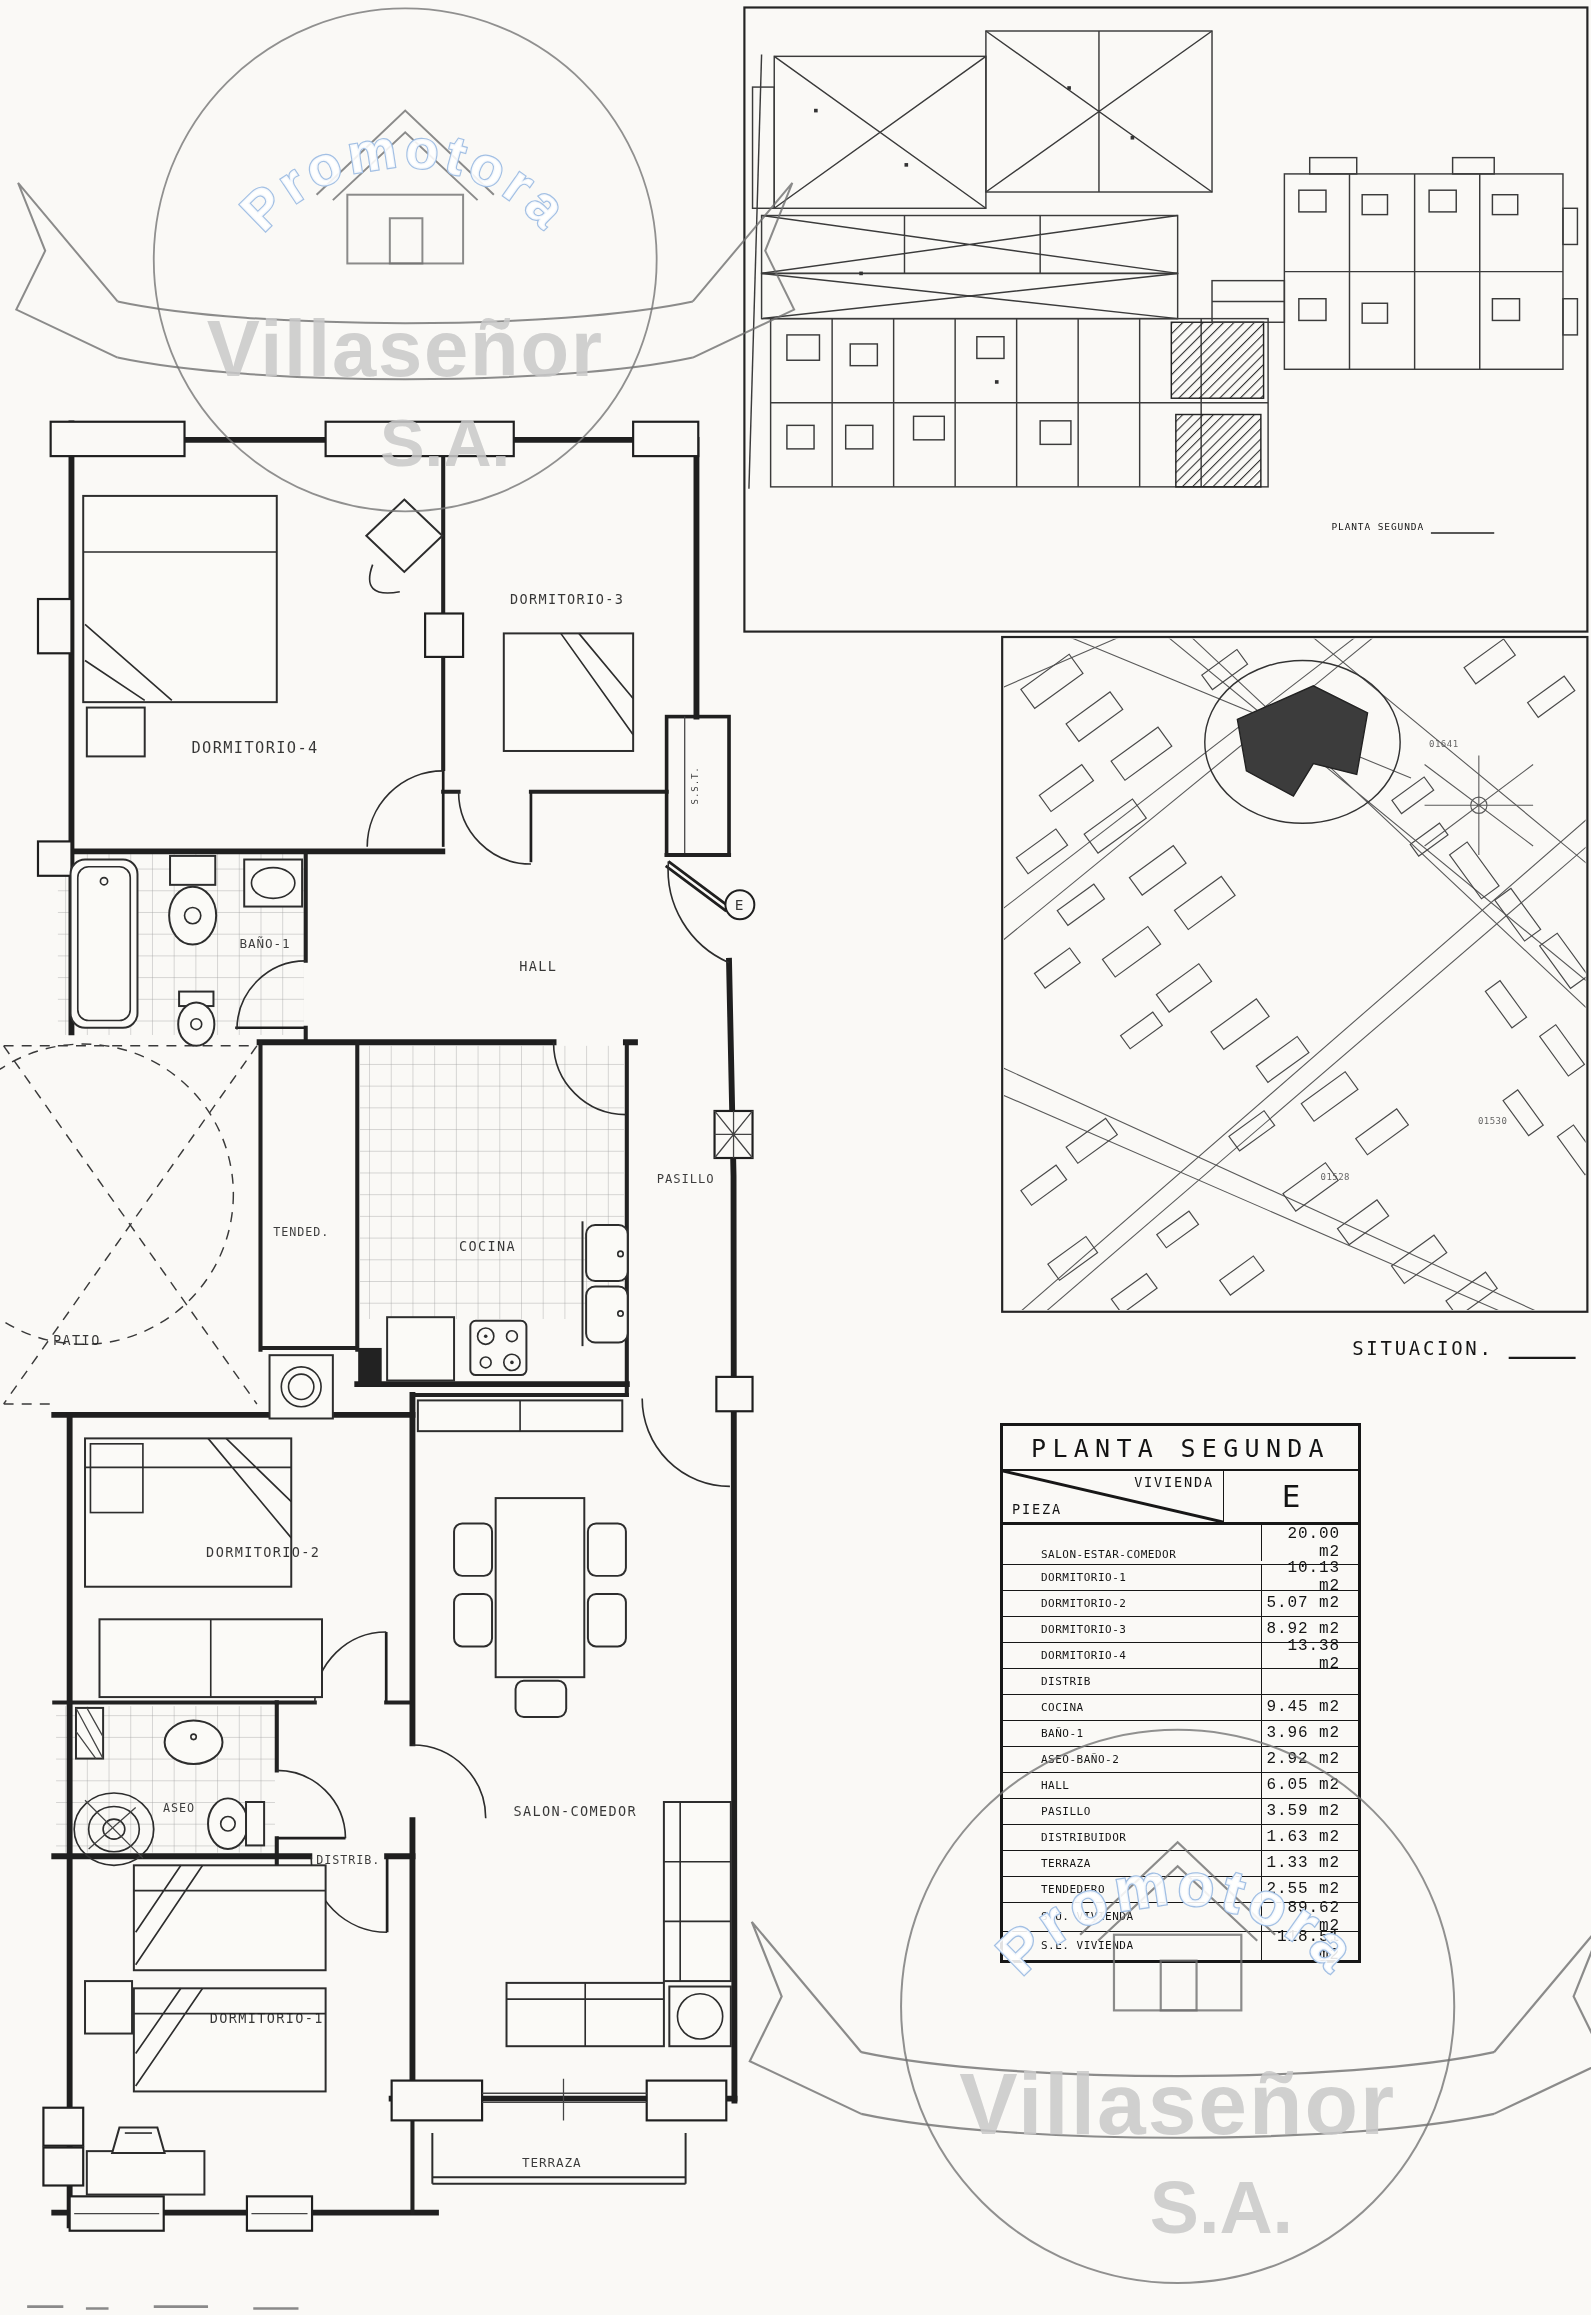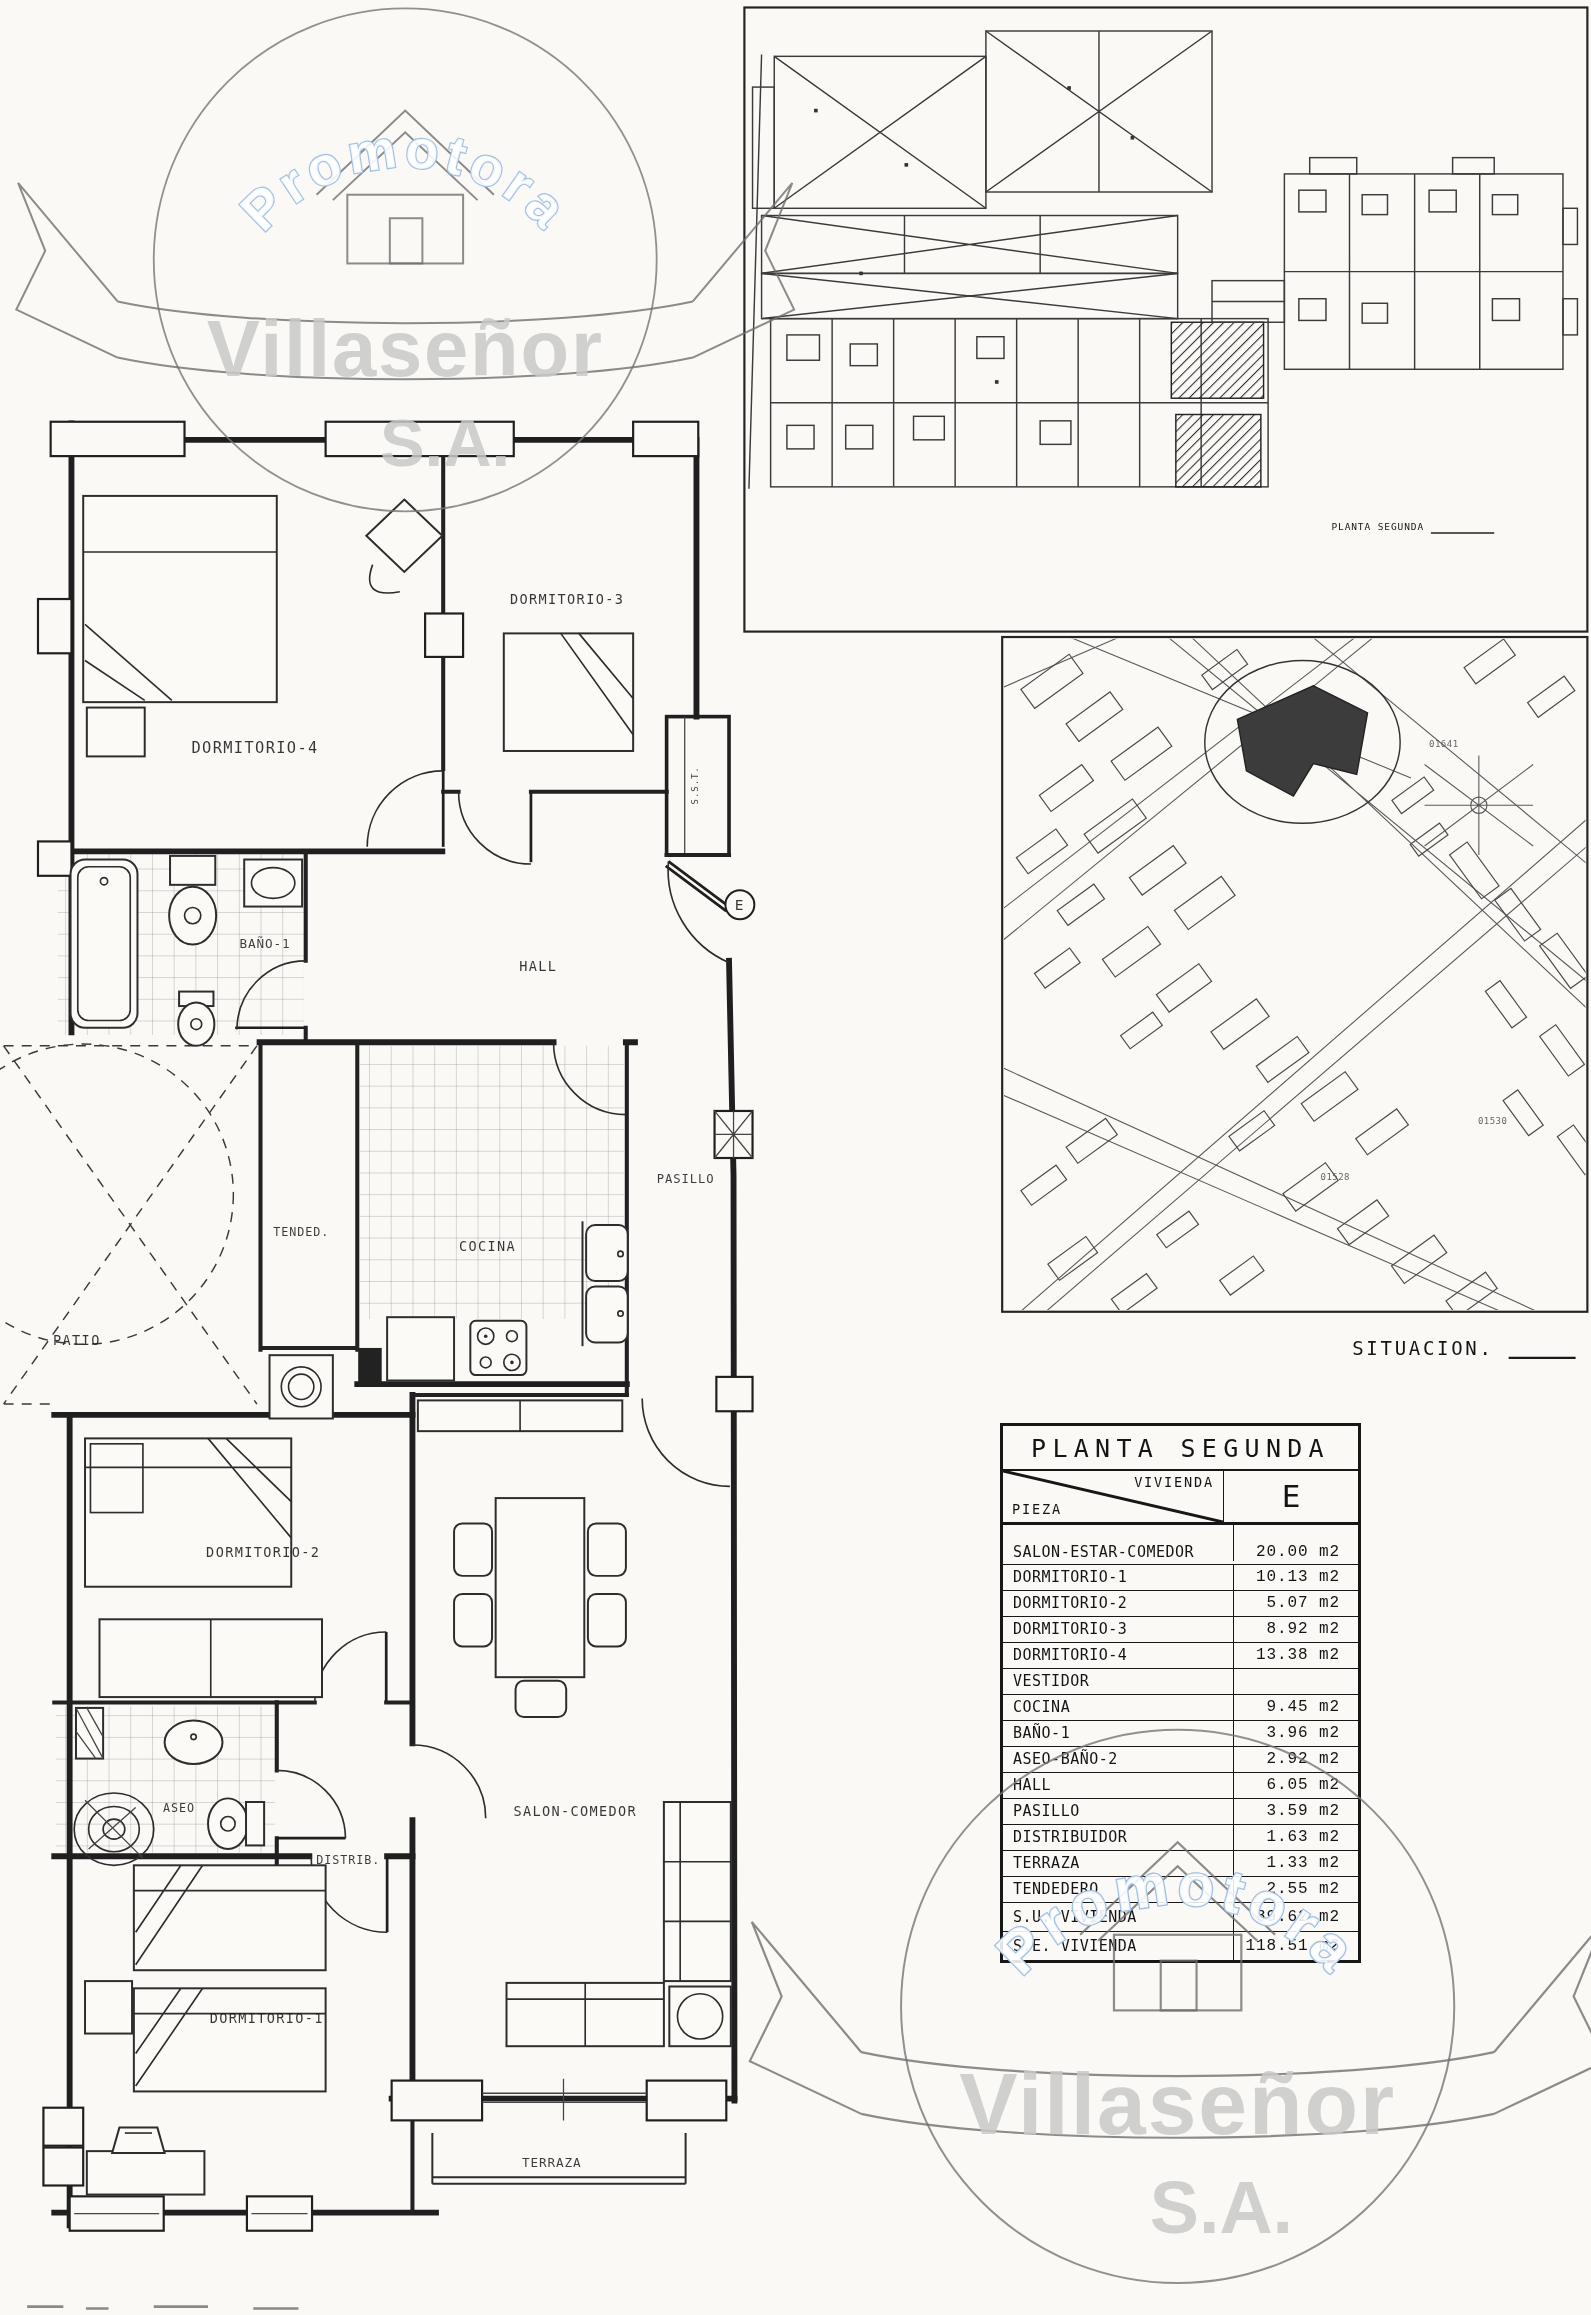--- a/index.html
+++ b/index.html
@@ -43,21 +43,21 @@
   }
   .t-head{display:flex;height:51px;border-bottom:3.2px solid #171717;position:relative;}
   .t-corner{width:220px;position:relative;border-right:1.8px solid #171717;text-align:center;}
   .t-corner svg{position:absolute;left:0;top:0;width:100%;height:100%;}
   .t-viv{position:absolute;right:9px;top:2.7px;font-size:13.6px;letter-spacing:1.8px;}
   .t-pieza{position:absolute;left:9px;bottom:5px;font-size:13.6px;letter-spacing:1.8px;}
   .t-colE{flex:1;text-align:center;font-size:31px;line-height:51px;}
   .t-row{display:flex;border-top:1.6px solid #171717;height:25px;align-items:center;}
   .t-row:first-child{border-top:none;height:36px;align-items:flex-end;padding-bottom:2.7px;}
   .t-row.tall{height:28px;}
-  .t-label{width:220px;padding-left:10px;font-size:15px;letter-spacing:0.5px;border-right:1.8px solid #171717;align-self:stretch;display:flex;align-items:center;}
+  .t-label{width:220px;padding-left:10px;font-size:11px;letter-spacing:0.5px;border-right:1.8px solid #171717;align-self:stretch;display:flex;align-items:center;margin-left:28px;}
   .t-row:first-child .t-label{align-items:flex-end;}
   .t-value{flex:1;text-align:right;padding-right:18px;font-size:16px;letter-spacing:0.9px;font-family:Liberation Mono, monospace;}
 
   
   .wm-circle{stroke:#757575;stroke-width:2;fill:none;opacity:.8;}
   .wm-line  {stroke:#6f6f6f;stroke-width:2.2;fill:none;opacity:.8;}
   .wm-arc   {fill:#ffffff;fill-opacity:.88;stroke:#a3c0e4;stroke-width:2.6;paint-order:stroke;
              font-size:60px;font-weight:bold;letter-spacing:6px;font-family:"Liberation Sans",sans-serif;}
   .wm-gray  {fill:#c9c9c9;opacity:.85;font-weight:bold;font-family:"Liberation Sans",sans-serif;}
 </style>
@@ -443,21 +443,21 @@
       </div>
     <div class="t-row">
         <div class="t-label">DORMITORIO-3</div>
         <div class="t-value">8.92 m2</div>
       </div>
     <div class="t-row">
         <div class="t-label">DORMITORIO-4</div>
         <div class="t-value">13.38 m2</div>
       </div>
     <div class="t-row">
-        <div class="t-label">VESTIDOR</div>
+        <div class="t-label">DISTRIB</div>
         <div class="t-value"></div>
       </div>
     <div class="t-row">
         <div class="t-label">COCINA</div>
         <div class="t-value">9.45 m2</div>
       </div>
     <div class="t-row">
         <div class="t-label">BAÑO-1</div>
         <div class="t-value">3.96 m2</div>
       </div>

